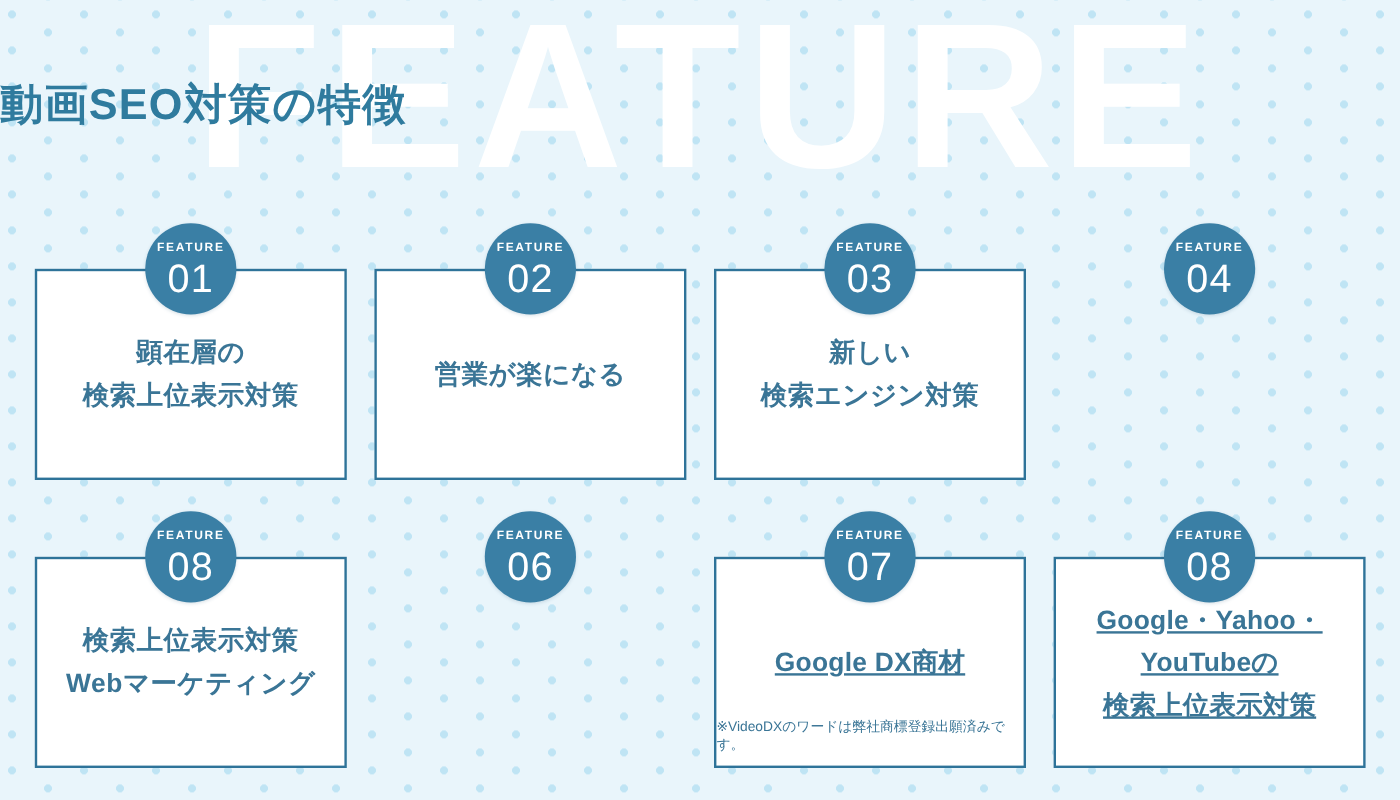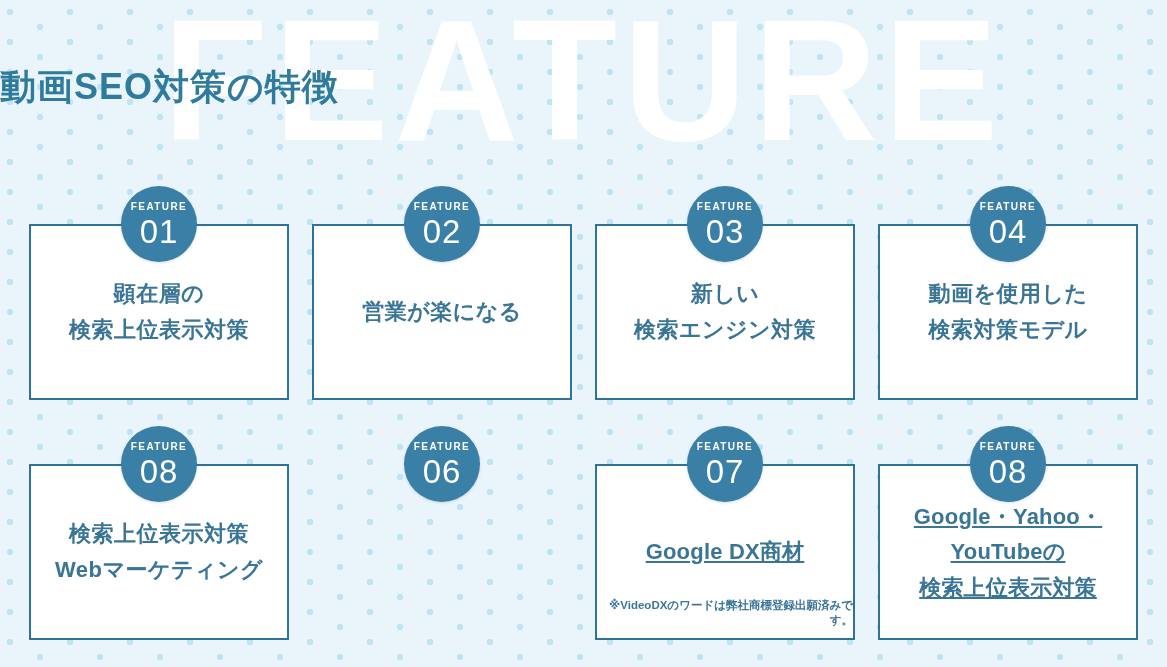--- a/index.html
+++ b/index.html
@@ -112,23 +112,23 @@
   .card-text.latin {
     letter-spacing: 0.2px;
     text-decoration: underline;
   }
 
   .card-note {
     position: absolute;
     left: 0;
     right: 0;
     bottom: 10px;
-    text-align: right;
+    text-align: left;
     font-size: 11.5px;
-    font-weight: 700;
+    font-weight: 400;
     color: #3a7596;
     letter-spacing: 0;
   }
 
   
   .badge {
     position: absolute;
     left: 50%;
     top: 0;
     transform: translateX(-50%);
@@ -198,24 +198,20 @@
       <div class="card-text">新しい
 検索エンジン対策</div>
     </div>
     <div class="badge">
       <span class="badge-label">FEATURE</span>
       <span class="badge-number">03</span>
     </div>
   </div>
 
   <div class="card-slot">
-    <div class="card-box">
-      <div class="card-text">動画を使用した
-検索対策モデル</div>
-    </div>
     <div class="badge">
       <span class="badge-label">FEATURE</span>
       <span class="badge-number">04</span>
     </div>
   </div>
 
   <div class="card-slot">
     <div class="card-box">
       <div class="card-text">検索上位表示対策
 Webマーケティング</div>

